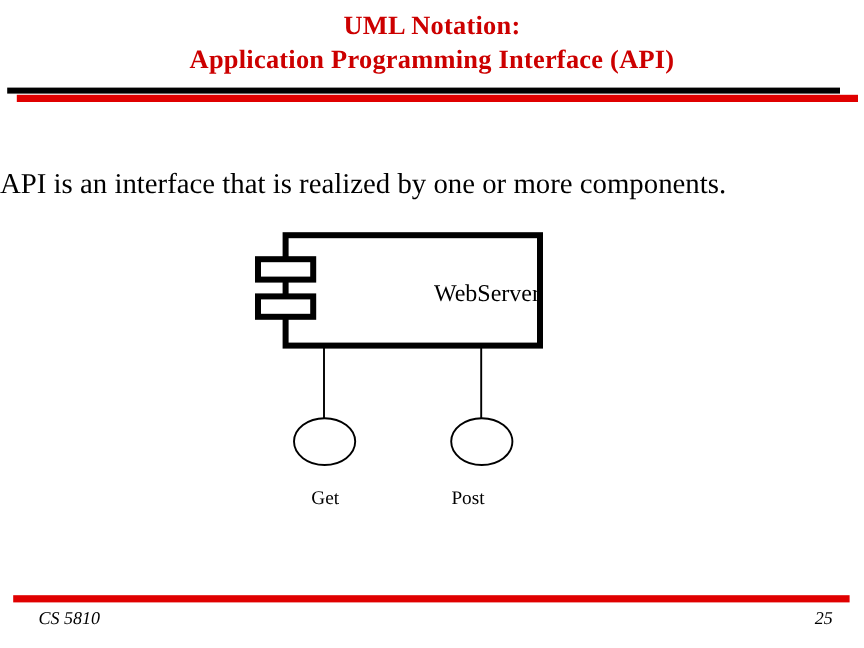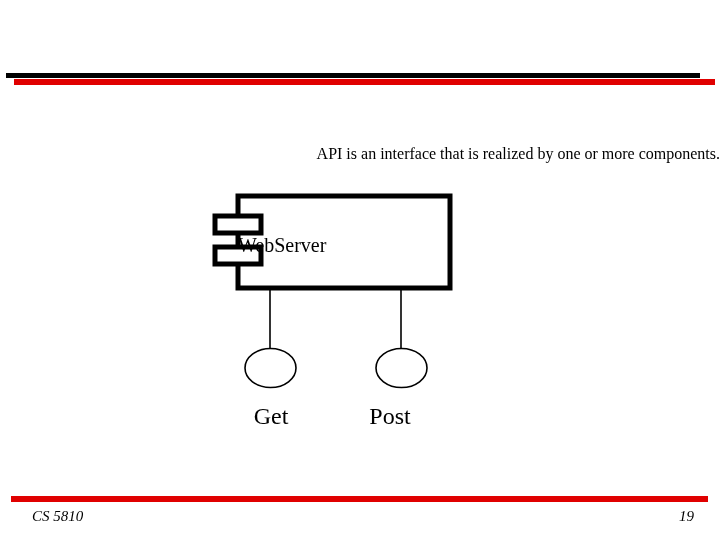--- a/index.html
+++ b/index.html
@@ -57,55 +57,55 @@
     height: 6px;
     background: #e00000;
   }
 
   
   .body-text {
     position: absolute;
     left: 0;
     top: 141px;
     width: 720px;
-    text-align: right;
+    text-align: left;
     color: #000000;
-    font-size: 16px;
+    font-size: 24px;
     line-height: 26px;
     white-space: nowrap;
   }
 
   
   .diagram {
     position: absolute;
     left: 0;
     top: 0;
     width: 720px;
     height: 540px;
     pointer-events: none;
   }
   .diagram svg { display: block; }
 
   .component-label {
     position: absolute;
     left: 238px;
     top: 232px;
     width: 212px;
-    text-align: left;
+    text-align: right;
     color: #000000;
     font-size: 20px;
     line-height: 26px;
     white-space: nowrap;
   }
 
   .iface-label {
     position: absolute;
     top: 403px;
     color: #000000;
-    font-size: 24px;
+    font-size: 16px;
     line-height: 26px;
     text-align: center;
     white-space: nowrap;
   }
   .iface-label.left  { left: 225px; width: 92px; }
   .iface-label.right { left: 344px; width: 92px; }
 
   
   .footer-rule {
     position: absolute;
@@ -132,20 +132,24 @@
     font-size: 15px;
     font-style: italic;
     white-space: nowrap;
   }
 </style>
 </head>
 <body>
 
 <div class="slide">
 
+  <div class="title-block">
+    <div class="title-line">UML Notation:</div>
+    <div class="title-line">Application Programming Interface (API)</div>
+  </div>
 
   <div class="rule-black"></div>
   <div class="rule-red"></div>
 
   <div class="body-text">API is an interface that is realized by one or more components.</div>
 
   <div class="diagram">
     <svg width="720" height="540" viewBox="0 0 720 540" xmlns="http://www.w3.org/2000/svg">
 
       <rect x="238" y="196" width="212" height="92" fill="#ffffff" stroke="#000000" stroke-width="5"></rect>
@@ -164,15 +168,15 @@
     </svg>
   </div>
 
   <div class="component-label">WebServer</div>
 
   <div class="iface-label left">Get</div>
   <div class="iface-label right">Post</div>
 
   <div class="footer-rule"></div>
   <div class="footer-left">CS 5810</div>
-  <div class="footer-right">19</div>
+  <div class="footer-right">25</div>
 
 </div>
 
 </body></html>

